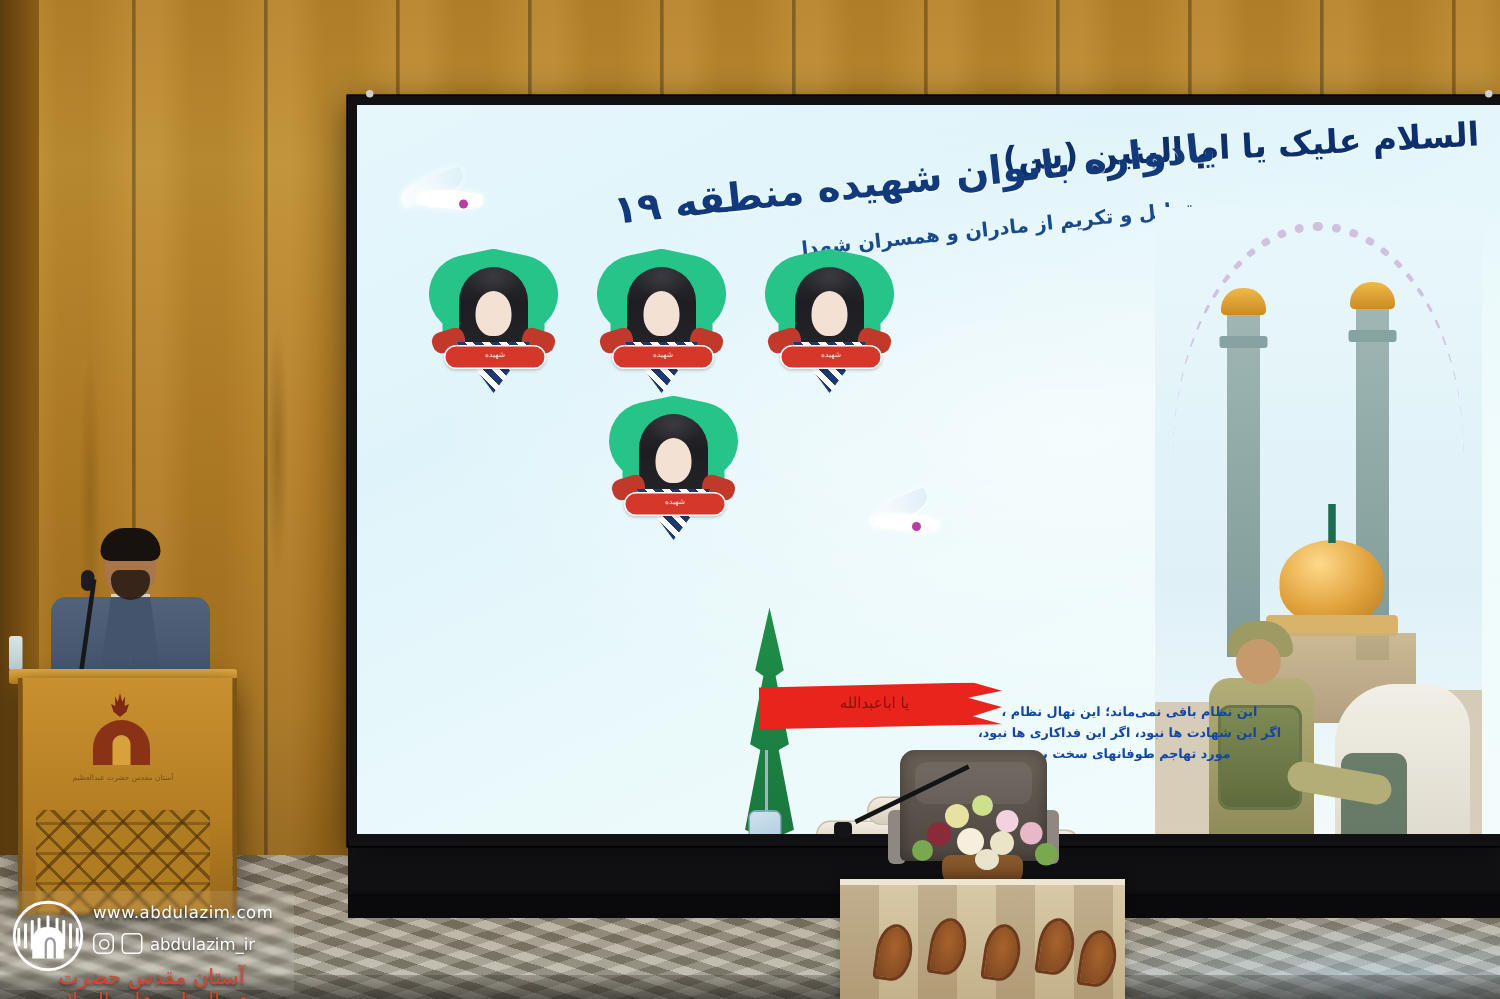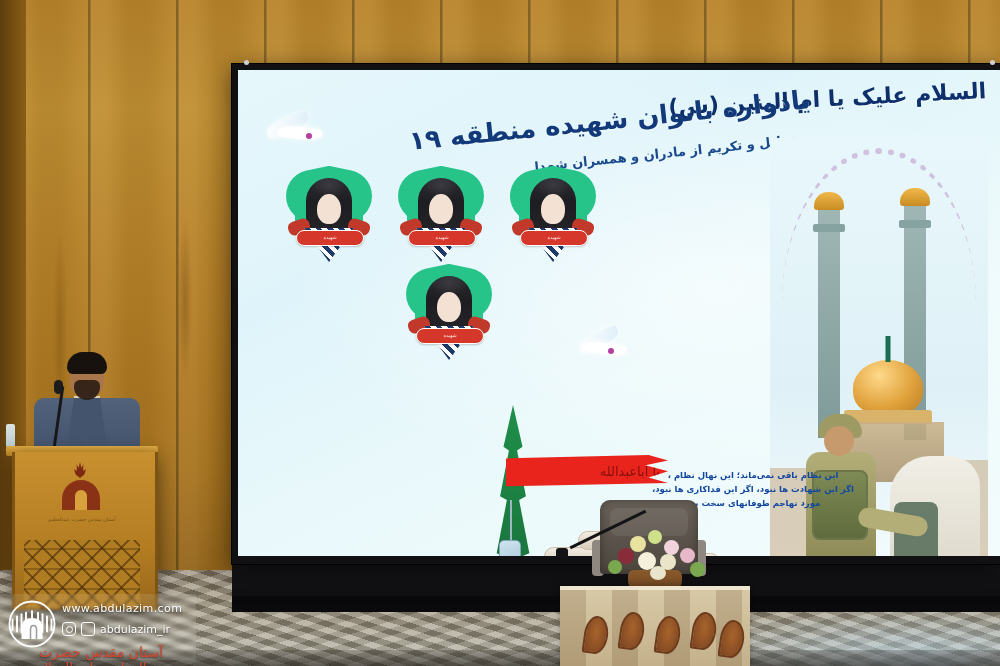--- a/index.html
+++ b/index.html
@@ -105,21 +105,21 @@
     background:#d6372b;border:1px solid #fff;box-shadow:0 1px 2px rgba(0,0,0,.2);}
   .medal .namebar span{display:block;color:#fff;font-size:5px;text-align:center;line-height:12px;direction:rtl;opacity:.85;}
 
   
   .cypress{position:absolute;left:258px;top:335px;width:34px;height:190px;
     background:linear-gradient(180deg,#1f8f4a,#19703a);
     clip-path:polygon(50% 0,78% 22%,62% 24%,88% 48%,68% 50%,98% 78%,72% 80%,100% 100%,0 100%,28% 80%,2% 78%,32% 50%,12% 48%,38% 24%,22% 22%);}
   .redflag{position:absolute;left:268px;top:385px;width:162px;height:34px;background:#e8241c;
     clip-path:polygon(0 10%,88% 0,100% 16%,86% 30%,100% 48%,88% 66%,100% 82%,0 92%);
     box-shadow:0 2px 4px rgba(0,0,0,.15);}
-  .redflag span{display:block;direction:rtl;color:#7d0f0a;font-size:13px;text-align:right;
+  .redflag span{display:block;direction:rtl;color:#7d0f0a;font-size:10px;text-align:center;
     padding:9px 8px 0 0;white-space:nowrap;opacity:.9;}
   .dogtag{position:absolute;left:261px;top:470px;width:20px;height:34px;border-radius:5px;
     background:linear-gradient(160deg,#cfe3ef,#9fc0d4);border:1px solid #7fa5ba;}
   .dogchain{position:absolute;left:272px;top:430px;width:2px;height:42px;background:#9fb6c4;}
   .sandbags{position:absolute;left:300px;top:455px;width:180px;height:75px;}
   .sandbags i{position:absolute;display:block;height:17px;border-radius:10px;
     background:linear-gradient(180deg,#f2ece1,#d7cdbc);border:1px solid #c9bda9;}
 
   
   .quote{position:absolute;left:400px;top:398px;width:230px;direction:rtl;text-align:center;

